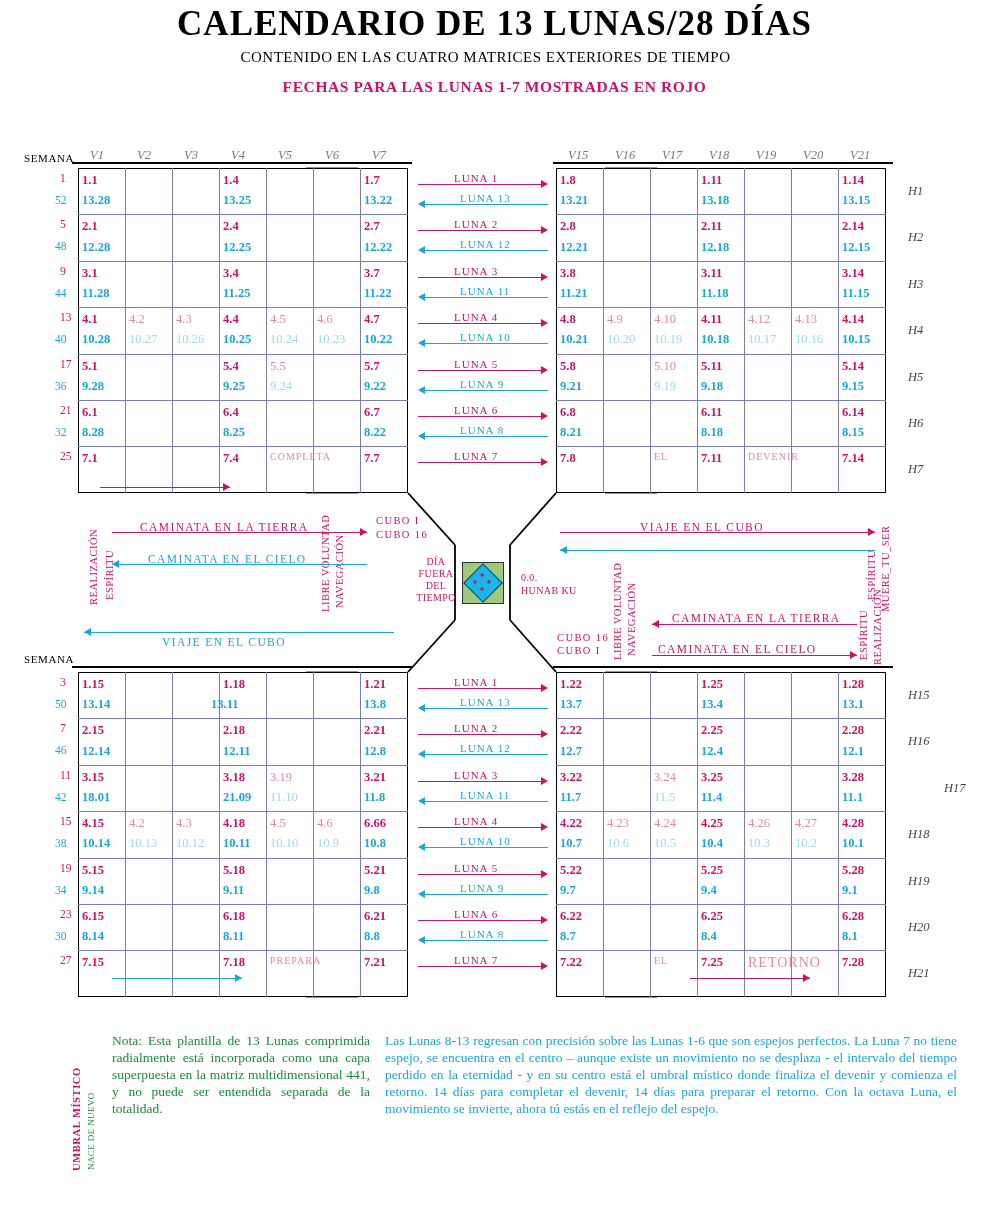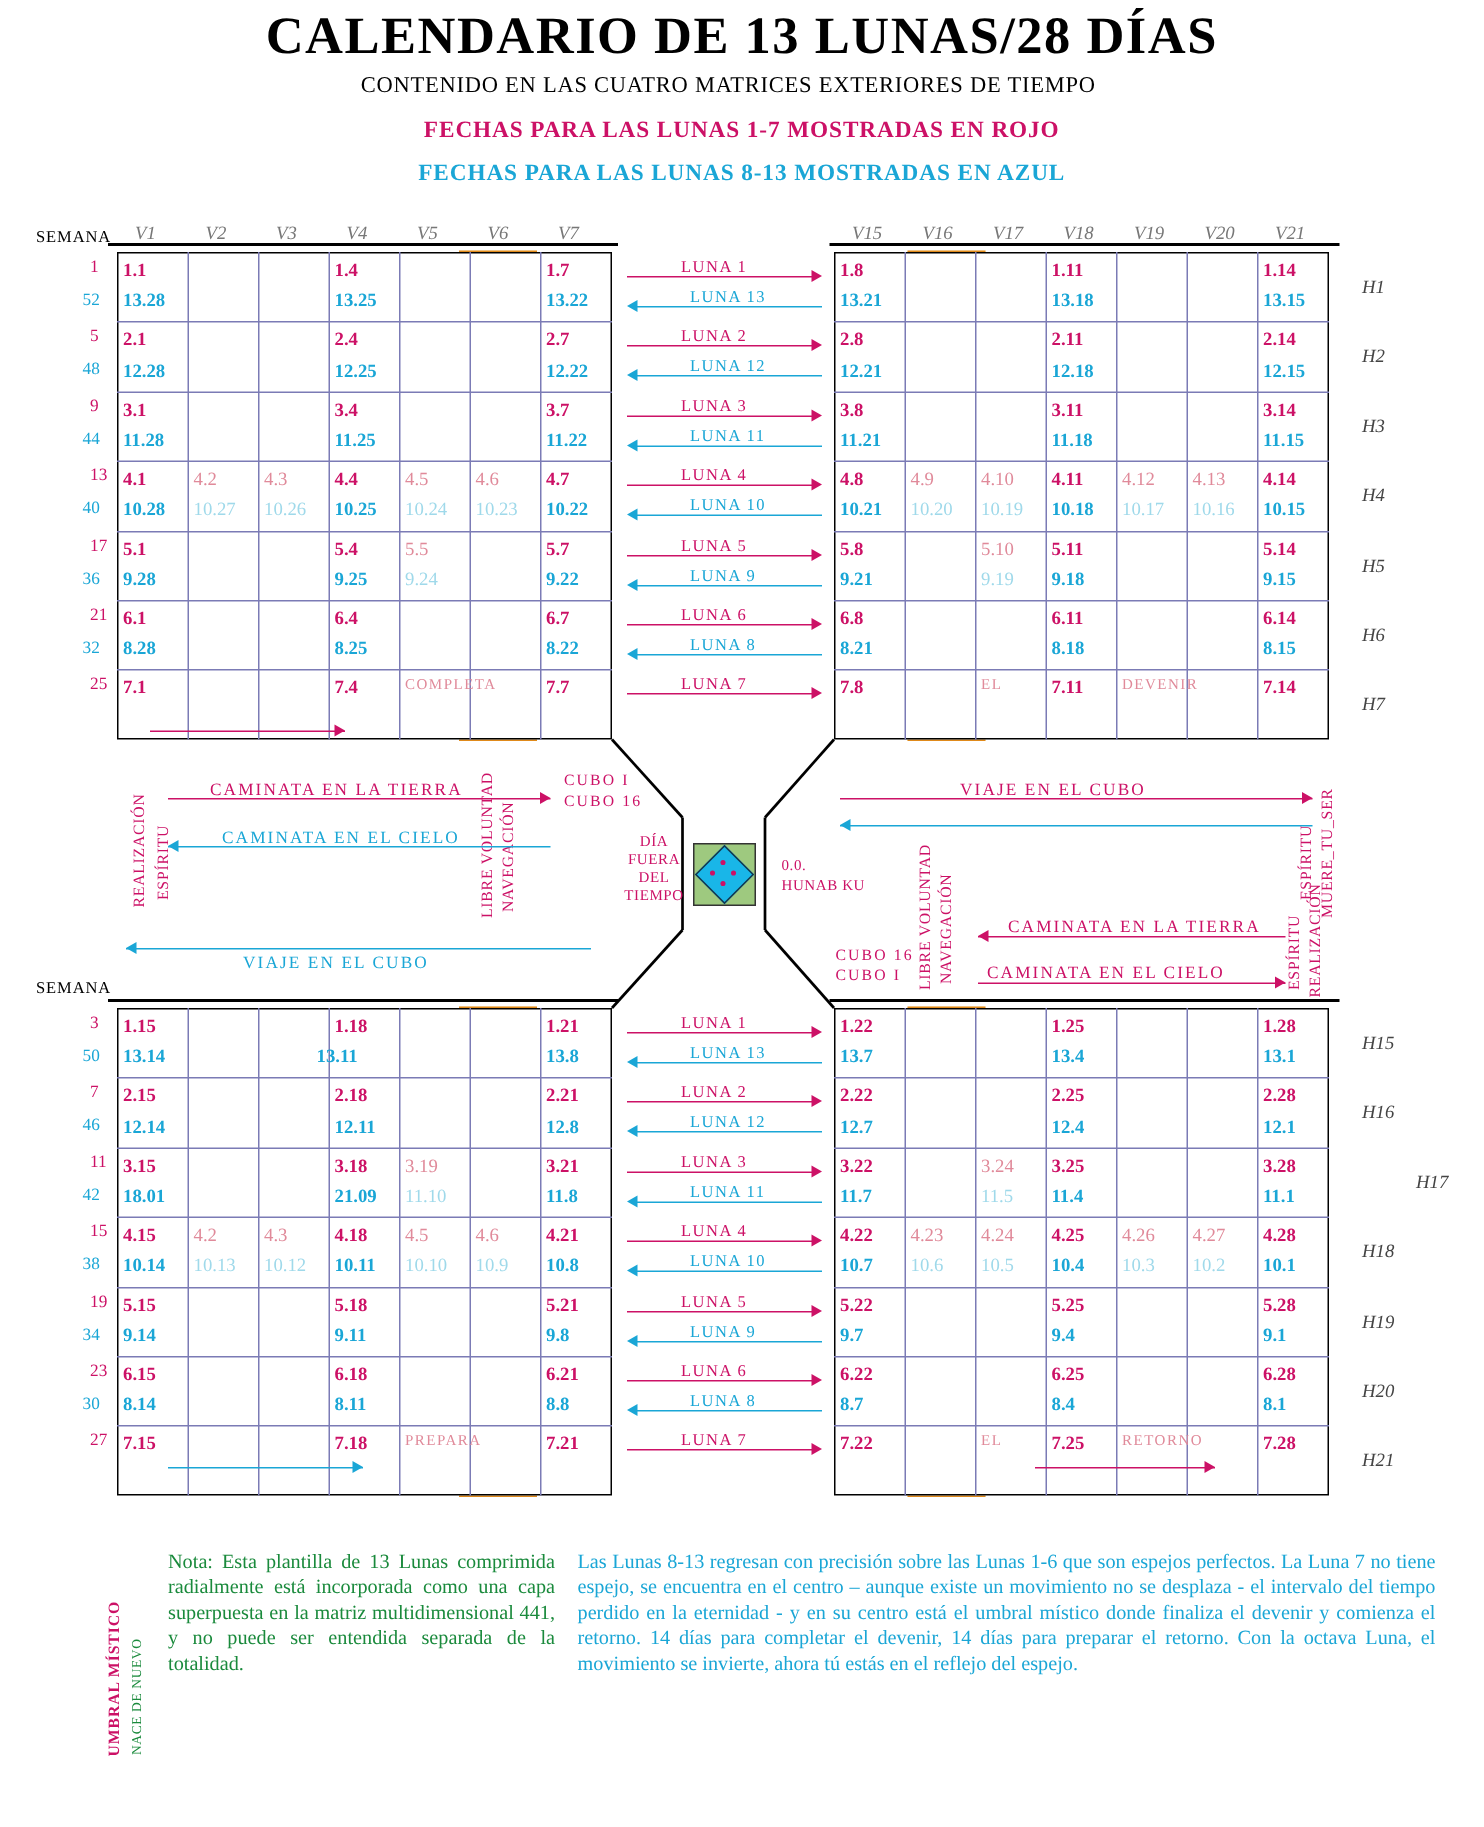--- a/index.html
+++ b/index.html
@@ -74,21 +74,20 @@
   .hr-top{position:absolute;background:#000;height:2px;}
 </style>
 </head>
 <body>
 
 <div class="wrap">
 
   <div class="title lbl">CALENDARIO DE 13 LUNAS/28 DÍAS</div>
   <div class="subtitle lbl">CONTENIDO EN LAS CUATRO MATRICES EXTERIORES DE TIEMPO</div>
   <div class="redline lbl">FECHAS PARA LAS LUNAS 1-7  MOSTRADAS EN ROJO</div>
-  <div class="blueline lbl">FECHAS PARA LAS LUNAS 8-13  MOSTRADAS EN AZUL</div>
 
   <div class="abs" style="left:78px;top:168px;width:330px;height:325px;">
 
     <div class="tint-green" style="left:1px;top:1px;width:46px;height:323px;"></div>
     <div class="tint-yellow" style="left:231px;top:1px;width:97px;height:323px;"></div>
     <div class="orangebox" style="left:228px;top:-1px;width:52px;height:327px;"></div>
     <div class="block" style="left:0;top:0;width:330px;height:325px;border:1.8px solid #000;"></div>
     <div id="tl-grid">
         <div class="abs" style="left: 47px; top: 0px; width: 0px; height: 325px; border-left: 1px solid rgb(123, 123, 181);"></div>
         <div class="abs" style="left: 94px; top: 0px; width: 0px; height: 325px; border-left: 1px solid rgb(123, 123, 181);"></div>
@@ -265,21 +264,21 @@
         <div class="num b bold" style="position: absolute; left: 4px; top: 118px;">18.01</div>
         <div class="num b bold" style="position: absolute; left: 145px; top: 118px;">21.09</div>
         <div class="num pb" style="position: absolute; left: 192px; top: 118px;">11.10</div>
         <div class="num b bold" style="position: absolute; left: 286px; top: 118px;">11.8</div>
         <div class="num r bold" style="position: absolute; left: 4px; top: 144.2px;">4.15</div>
         <div class="num pr" style="position: absolute; left: 51px; top: 144.2px;">4.2</div>
         <div class="num pr" style="position: absolute; left: 98px; top: 144.2px;">4.3</div>
         <div class="num r bold" style="position: absolute; left: 145px; top: 144.2px;">4.18</div>
         <div class="num pr" style="position: absolute; left: 192px; top: 144.2px;">4.5</div>
         <div class="num pr" style="position: absolute; left: 239px; top: 144.2px;">4.6</div>
-        <div class="num r bold" style="position: absolute; left: 286px; top: 144.2px;">4.21</div>
+        <div class="num r bold" style="position: absolute; left: 286px; top: 144.2px;">6.66</div>
         <div class="num b bold" style="position: absolute; left: 4px; top: 164.4px;">10.14</div>
         <div class="num pb" style="position: absolute; left: 51px; top: 164.4px;">10.13</div>
         <div class="num pb" style="position: absolute; left: 98px; top: 164.4px;">10.12</div>
         <div class="num b bold" style="position: absolute; left: 145px; top: 164.4px;">10.11</div>
         <div class="num pb" style="position: absolute; left: 192px; top: 164.4px;">10.10</div>
         <div class="num pb" style="position: absolute; left: 239px; top: 164.4px;">10.9</div>
         <div class="num b bold" style="position: absolute; left: 286px; top: 164.4px;">10.8</div>
         <div class="num r bold" style="position: absolute; left: 4px; top: 190.6px;">5.15</div>
         <div class="num r bold" style="position: absolute; left: 145px; top: 190.6px;">5.18</div>
         <div class="num r bold" style="position: absolute; left: 286px; top: 190.6px;">5.21</div>
@@ -359,21 +358,21 @@
         <div class="num b bold" style="position: absolute; left: 286px; top: 210.8px;">9.1</div>
         <div class="num r bold" style="position: absolute; left: 4px; top: 237px;">6.22</div>
         <div class="num r bold" style="position: absolute; left: 145px; top: 237px;">6.25</div>
         <div class="num r bold" style="position: absolute; left: 286px; top: 237px;">6.28</div>
         <div class="num b bold" style="position: absolute; left: 4px; top: 257.2px;">8.7</div>
         <div class="num b bold" style="position: absolute; left: 145px; top: 257.2px;">8.4</div>
         <div class="num b bold" style="position: absolute; left: 286px; top: 257.2px;">8.1</div>
         <div class="num r bold" style="position: absolute; left: 4px; top: 283.4px;">7.22</div>
         <div class="num pr" style="letter-spacing: 1px; font-size: 10px; position: absolute; left: 98px; top: 283.4px;">EL</div>
         <div class="num r bold" style="position: absolute; left: 145px; top: 283.4px;">7.25</div>
-        <div class="num pr" style="letter-spacing: 1px; font-size: 10px; position: absolute; left: 192px; top: 283.4px;">RETORNO</div>
+        <div class="num pr" style="letter-spacing: 1px; font-size: 14px; position: absolute; left: 192px; top: 283.4px;">RETORNO</div>
         <div class="num r bold" style="position: absolute; left: 286px; top: 283.4px;">7.28</div>
       </div>
   </div>
 
   <svg class="abs" width="989" height="1218" style="left:0;top:0;pointer-events:none;">
     <line x1="408" y1="493" x2="455" y2="545" stroke="#000" stroke-width="1.8"></line>
     <line x1="556" y1="493" x2="510" y2="545" stroke="#000" stroke-width="1.8"></line>
     <line x1="408" y1="672" x2="455" y2="620" stroke="#000" stroke-width="1.8"></line>
     <line x1="556" y1="672" x2="510" y2="620" stroke="#000" stroke-width="1.8"></line>
     <line x1="455" y1="545" x2="455" y2="620" stroke="#000" stroke-width="1.8"></line>

